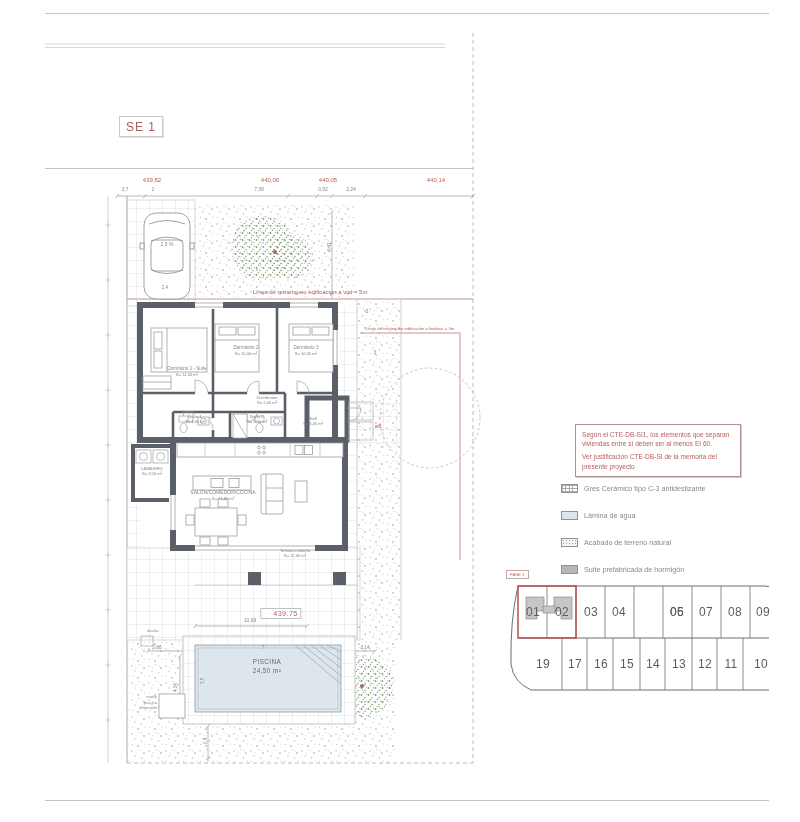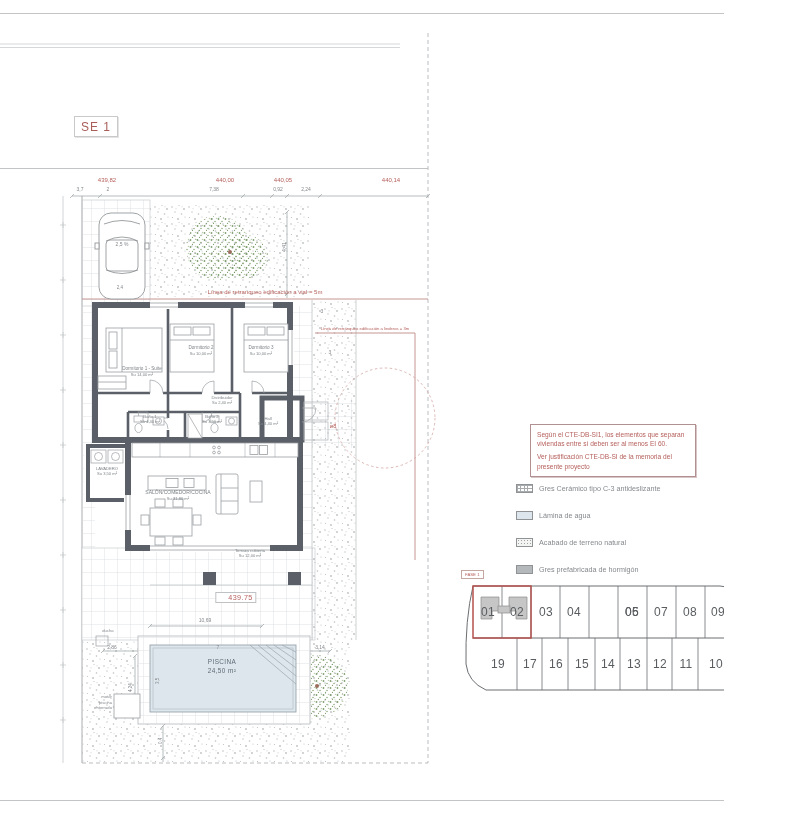--- a/index.html
+++ b/index.html
@@ -1,17 +1,17 @@
 <!DOCTYPE html>
 <html><head>
 <meta charset="utf-8">
 <style>
   html,body{margin:0;padding:0;background:#ffffff;}
   .canvas{position:relative;width:724px;height:822px;background:#fff;overflow:hidden;
-          font-family:"Liberation Sans",sans-serif;}
+          font-family:"Liberation Sans",sans-serif;margin-left:45px;}
   .canvas svg{position:absolute;left:0;top:0;}
   .lbl{position:absolute;white-space:nowrap;color:#85898d;}
   .ctr{transform:translate(-50%,0);text-align:center;}
   .red{color:#b5605c;}
   .rot{transform:rotate(-90deg);transform-origin:0 0;}
   .room{position:absolute;transform:translate(-50%,0);display:flex;flex-direction:column;
         align-items:center;color:#7f8589;font-size:4.6px;line-height:1.3;white-space:nowrap;}
   .room .ar{font-size:4.1px;}
   .se-box{position:absolute;left:74px;top:116px;width:42px;height:19px;border:1px solid #c9c9c9;
           box-shadow:1px 1px 0 #e4e4e4;display:flex;align-items:center;justify-content:center;
@@ -319,21 +319,21 @@
 <span class="lbl ctr" style="left:306px;top:186px;font-size:5px;">2,24</span>
 
 <span class="lbl red ctr" style="left:265px;top:289px;font-size:6px;">Línea de retranqueo edificación a vial = 5m</span>
 <span class="lbl red ctr" style="left:365px;top:326px;font-size:4.2px;">Línea de retranqueo edificación a linderos = 3m</span>
 <span class="lbl ctr" style="left:122px;top:241px;font-size:5px;">2,5 %</span>
 <span class="lbl ctr" style="left:120px;top:285px;font-size:4.5px;">2,4</span>
 <span class="lbl rot" style="left:281px;top:252px;font-size:5px;">4,41</span>
 <span class="lbl ctr" style="left:322px;top:308px;font-size:5px;">3</span>
 <span class="lbl ctr" style="left:330px;top:349px;font-size:5px;">3</span>
 <span class="lbl red ctr" style="left:333px;top:423px;font-size:5.5px;">ø8</span>
-<div class="lvl-box" style="left:236px;top:592px;padding-left:12px;">439.75</div>
+<div class="lvl-box" style="left:236px;top:608px;padding-left:12px;">439.75</div>
 <span class="lbl ctr" style="left:205px;top:617px;font-size:5px;">10,69</span>
 <span class="lbl ctr" style="left:108px;top:628px;font-size:4.2px;">ducha</span>
 <span class="lbl rot" style="left:158px;top:744px;font-size:4.5px;">0,4</span>
 
 <span class="lbl ctr" style="left:112px;top:644px;font-size:5px;">2,86</span>
 <span class="lbl ctr" style="left:218px;top:644px;font-size:5px;">7</span>
 <span class="lbl ctr" style="left:320px;top:644px;font-size:5px;">3,14</span>
 <span class="lbl rot" style="left:155px;top:684px;font-size:4.5px;">3,5</span>
 <span class="lbl rot" style="left:128px;top:692px;font-size:4.5px;">4,24</span>
 
@@ -401,21 +401,21 @@
   <div class="legend-row">
     <span class="sw sw-water"></span>
     <span class="lab">Lámina de agua</span>
   </div>
   <div class="legend-row">
     <span class="sw sw-terrain"></span>
     <span class="lab">Acabado de terreno natural</span>
   </div>
   <div class="legend-row">
     <span class="sw sw-concrete"></span>
-    <span class="lab">Gres prefabricada de hormigón</span>
+    <span class="lab">Suite prefabricada de hormigón</span>
   </div>
 </div>
 
 <div class="phase-box">FASE 1</div>
 <span class="kp" style="left:488px;top:612px;">01</span>
 <span class="kp" style="left:517px;top:612px;">02</span>
 <span class="kp" style="left:546px;top:612px;">03</span>
 <span class="kp" style="left:574px;top:612px;">04</span>
 <span class="kp" style="left:632px;top:612px;">05</span>
 <span class="kp" style="left:632px;top:612px;">06</span>

